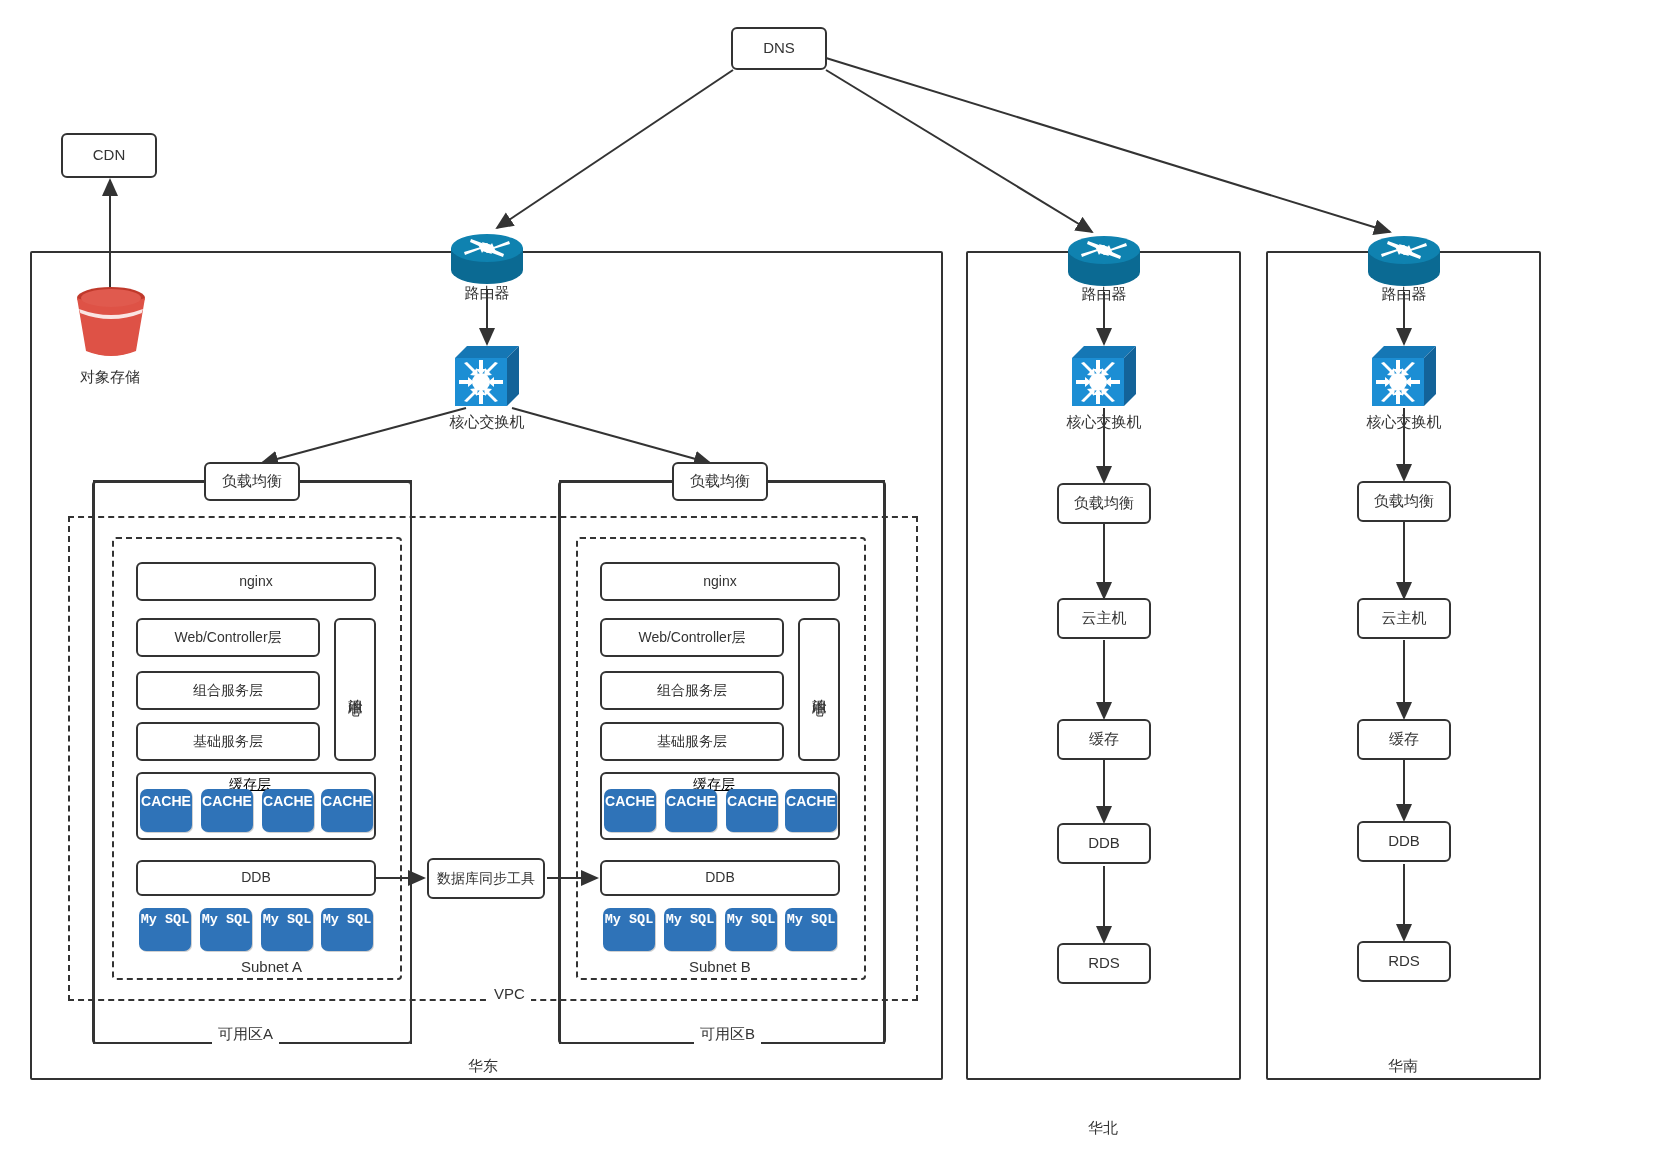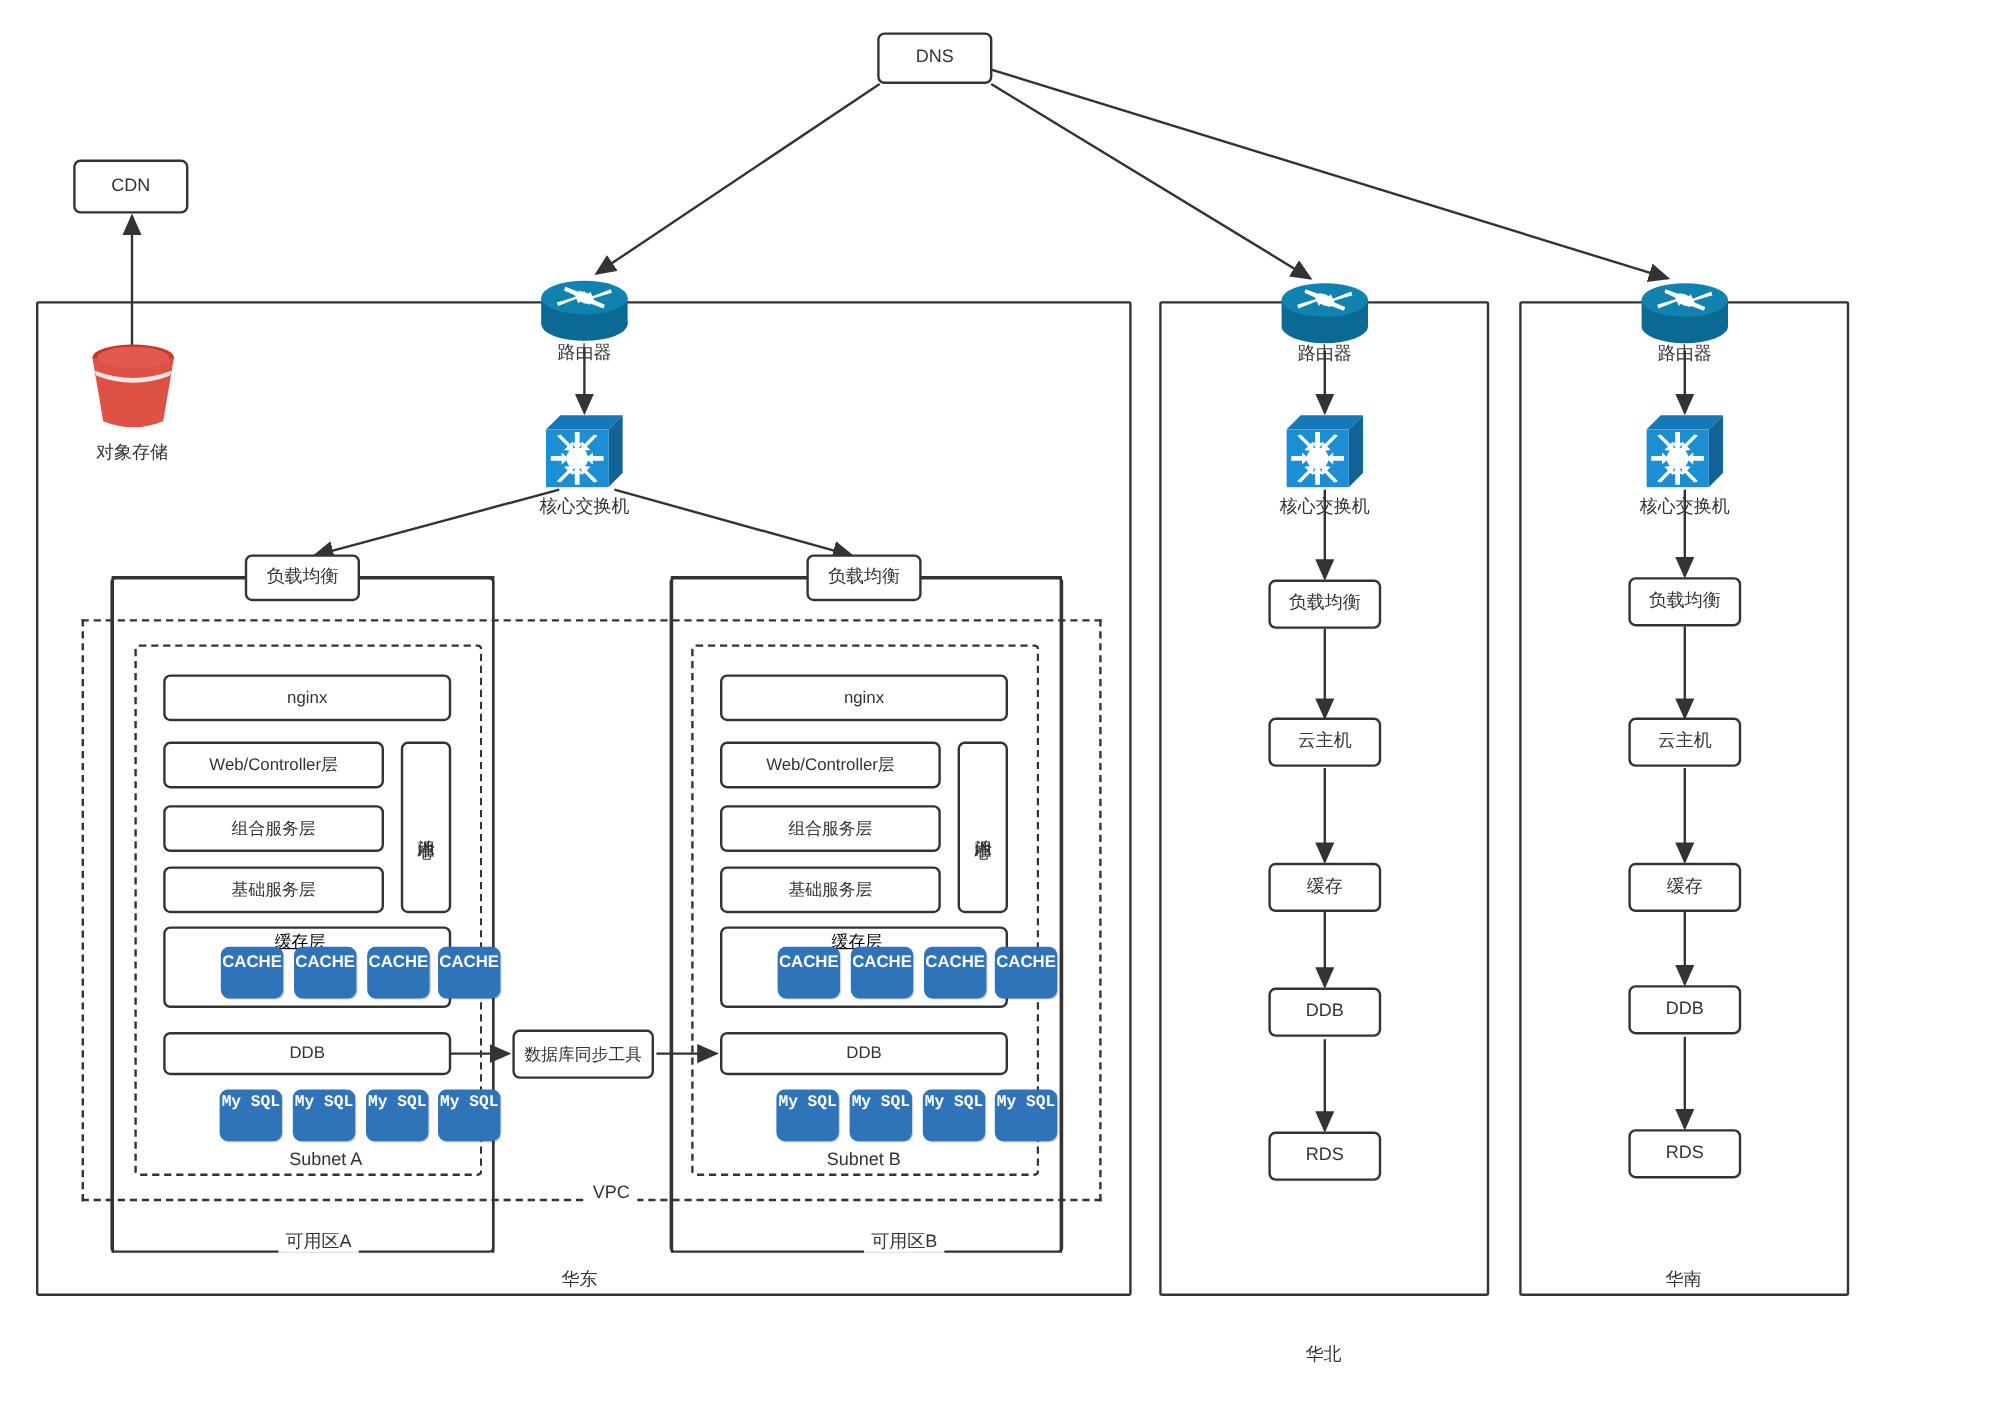--- a/index.html
+++ b/index.html
@@ -17,21 +17,21 @@
   .az{position:absolute;box-sizing:border-box;border:2px solid #333333;background:transparent;border-radius:4px;}
   .vpc{position:absolute;box-sizing:border-box;border:2px dashed #333333;background:transparent;}
   .subnet{position:absolute;box-sizing:border-box;border:2px dashed #333333;background:transparent;border-radius:4px;}
 
   .clabel{position:absolute;font-size:15px;color:#333;background:#fff;padding:0 6px;white-space:nowrap;}
 
   
   .chip{position:absolute;box-sizing:border-box;background:#2f73b8;border-radius:7px;
         display:flex;align-items:flex-start;justify-content:center;
         color:#ffffff;font-weight:bold;font-size:14px;padding-top:4px;
-        box-shadow:1px 1px 0 rgba(0,0,0,.18);margin-left:44px;}
+        box-shadow:1px 1px 0 rgba(0,0,0,.18);}
   .chip.mysql{font-size:13.5px;font-family:Liberation Mono, monospace;}
 
   
   .vbox{position:absolute;box-sizing:border-box;border:2px solid #333;border-radius:6px;background:#fff;
         display:flex;align-items:center;justify-content:center;}
   .vtext{writing-mode:vertical-rl;text-orientation:upright;font-size:14px;color:#333;letter-spacing:1px;line-height:1.1;}
 
   
   .ilabel{position:absolute;font-size:15px;color:#333;white-space:nowrap;text-align:center;}
 
@@ -139,21 +139,21 @@
       <path d="M9,57 L12,54 L18,48 L15,45 L23,44 L22,52 L20,50 L12,58 Z"></path>
       <path d="M43,57 L40,54 L34,48 L37,45 L29,44 L30,52 L32,50 L40,58 Z"></path>
     </g>
   </svg>
   <div class="ilabel" style="left:427px;top:413px;width:120px;">核心交换机</div>
 
   <div class="vpc" style="left:68px;top:516px;width:850px;height:485px;"></div>
   <div class="clabel" style="left:488px;top:985px;">VPC</div>
 
   <div class="az" style="left:92px;top:481px;width:320px;height:563px;"></div>
-  <div class="clabel" style="left:232px;top:1025px;text-align:right;">可用区A</div>
+  <div class="clabel" style="left:212px;top:1025px;text-align:right;">可用区A</div>
 
   <div class="box" style="left:204px;top:462px;width:96px;height:39px;">
     <span>负载均衡</span>
   </div>
 
   <div class="subnet" style="left:112px;top:537px;width:290px;height:443px;"></div>
   <div class="clabel" style="left:235px;top:958px;">Subnet A</div>
 
   <div class="box small" style="left:136px;top:562px;width:240px;height:39px;">
     <span>nginx</span>
@@ -203,21 +203,21 @@
     </div>
   <div class="chip mysql" style="left:321px;top:908px;width:52px;height:43px;">
     <span>My SQL</span>
     </div>
 
   <div class="box small" style="left:427px;top:858px;width:118px;height:41px;">
     <span>数据库同步工具</span>
   </div>
 
   <div class="az" style="left:558px;top:481px;width:328px;height:563px;"></div>
-  <div class="clabel" style="left:720px;top:1025px;">可用区B</div>
+  <div class="clabel" style="left:694px;top:1025px;">可用区B</div>
 
   <div class="box" style="left:672px;top:462px;width:96px;height:39px;">
     <span>负载均衡</span>
   </div>
 
   <div class="subnet" style="left:576px;top:537px;width:290px;height:443px;"></div>
   <div class="clabel" style="left:683px;top:958px;">Subnet B</div>
 
   <div class="box small" style="left:600px;top:562px;width:240px;height:39px;">
     <span>nginx</span>

